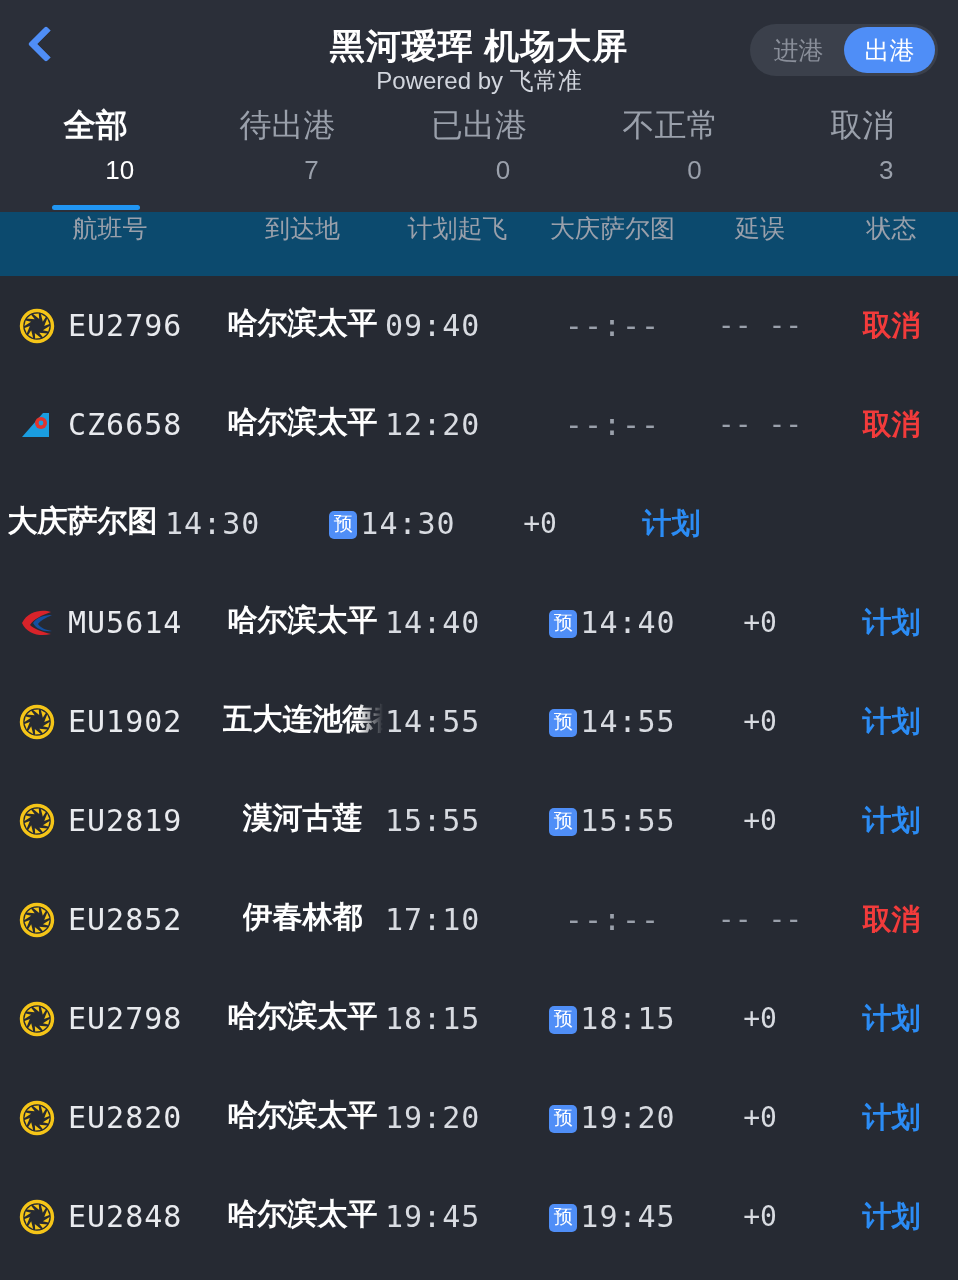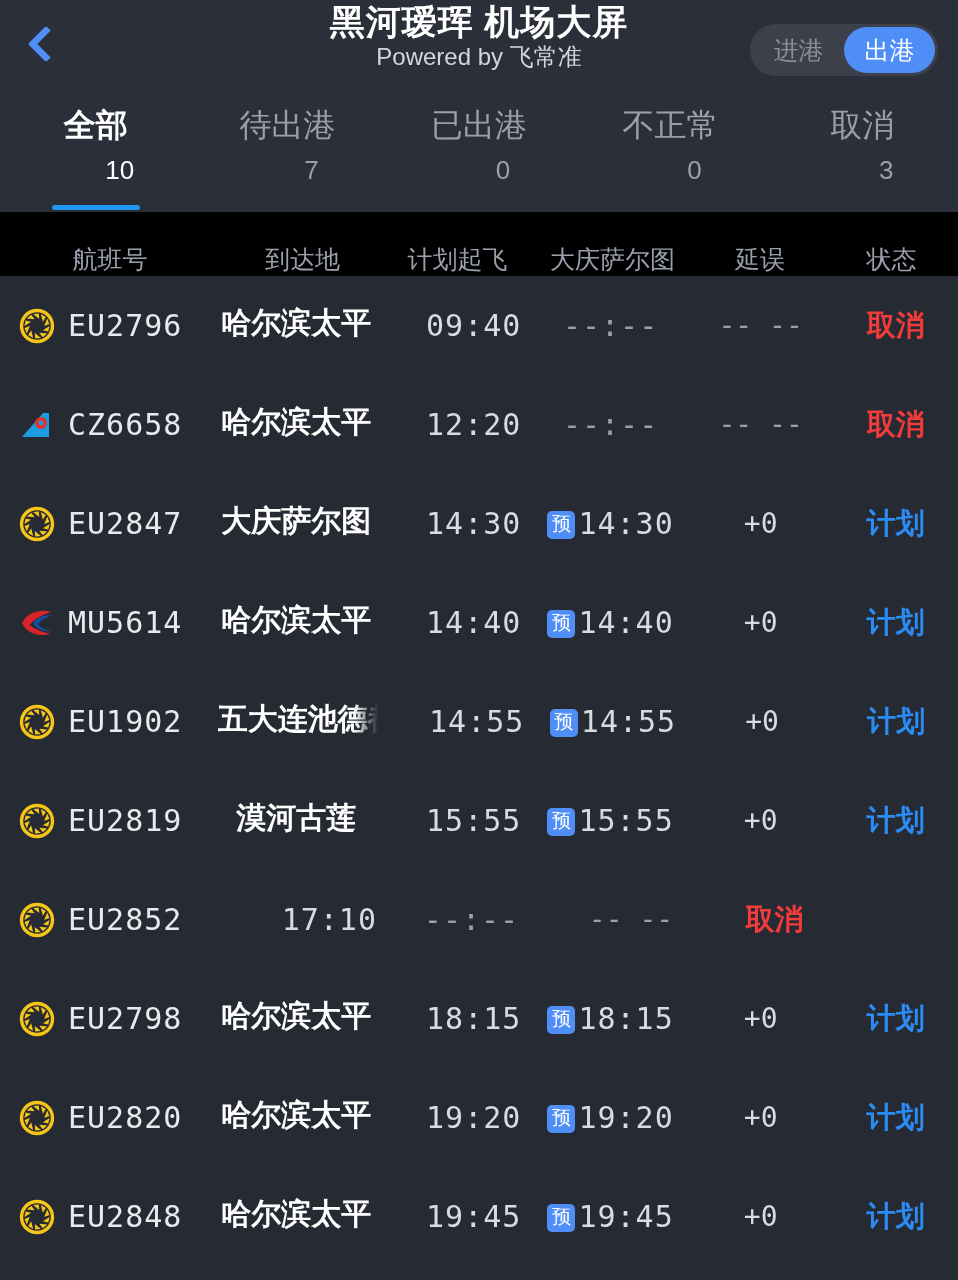--- a/index.html
+++ b/index.html
@@ -7,21 +7,21 @@
     width:958px; height:1280px;
     background:#262a33;
     font-family:"Liberation Sans", sans-serif;
     overflow:hidden;
   }
   .screen { position:relative; width:958px; height:1280px; background:#262a33; }
 
   
   .header {
     position:relative; height:96px; background:#2b2f39;
-    display:flex; align-items:flex-start; justify-content:center;
+    display:flex; align-items:flex-end; justify-content:center;
   }
   .back-btn {
     position:absolute; left:18px; top:14px;
     width:56px; height:60px; display:flex; align-items:center; justify-content:center;
     cursor:pointer;
   }
   .chev {
     width:26px; height:26px;
     border-left:7px solid #4f8ef7; border-bottom:7px solid #4f8ef7;
     transform:rotate(45deg);
@@ -62,32 +62,32 @@
   .tab.active .tab-count { color:#ffffff; }
   .tab .underline { display:none; }
   .tab.active .underline {
     display:block; position:absolute; bottom:2px; left:50%;
     transform:translateX(-50%);
     width:88px; height:5px; background:#2196f3; border-radius:3px;
   }
 
   
   .col-head {
-    height:64px; background:#000000;
-    display:flex; align-items:flex-end;
+    height:64px; background:#0c4a6e;
+    display:flex; align-items:flex-start;
   }
   .col-head div {
     color:#9aa0ab; font-size:25px; text-align:center;
   }
   .row {
-    height:99px; display:flex; align-items:center; background:#262a33;gap:12px;
+    height:99px; display:flex; align-items:center; background:#262a33;
   }
   .c-flight  { width:220px; display:flex; align-items:center; padding-left:18px; }
   .c-dest    { width:165px; text-align:center; }
-  .c-plan    { width:145px; text-align:right; }
+  .c-plan    { width:145px; text-align:left; }
   .c-actual  { width:165px; text-align:center; }
   .c-delay   { width:130px; text-align:center; }
   .c-status  { width:133px; text-align:center; }
 
   .logo { width:38px; height:38px; margin-right:12px; flex:0 0 38px; position:relative; }
 
   .flight-no {
     font-family:"DejaVu Sans Mono", monospace;
     font-size:30px; color:#e8eaee; letter-spacing:1px;
   }
@@ -204,37 +204,20 @@
             </svg></span>
           <span class="flight-no">CZ6658</span>
         </div>
         <div class="c-dest"><span class="dest full">哈尔滨太平</span></div>
         <div class="c-plan"><span class="time">12:20</span></div>
         <div class="c-actual"><span class="time dim">--:--</span></div>
         <div class="c-delay"><span class="delay dim">-- --</span></div>
         <div class="c-status"><span class="status cancel">取消</span></div>
       </div>
       <div class="row">
-        <div class="c-flight">
-          <span class="logo"><svg width="38" height="38" viewBox="0 0 38 38">
-              <circle cx="19" cy="19" r="15.5" fill="none" stroke="#f5c518" stroke-width="3.4"></circle>
-              <path d="M31.6 19.0 L24.9 23.2 L30.3 24.6 Z" fill="#f5c518"></path>
-              <path d="M29.2 26.4 L21.3 25.8 L24.8 30.2 Z" fill="#f5c518"></path>
-              <path d="M22.9 31.0 L16.8 25.9 L17.2 31.5 Z" fill="#f5c518"></path>
-              <path d="M15.1 31.0 L13.2 23.3 L10.2 28.0 Z" fill="#f5c518"></path>
-              <path d="M8.8 26.4 L11.8 19.1 L6.6 21.1 Z" fill="#f5c518"></path>
-              <path d="M6.4 19.0 L13.1 14.8 L7.7 13.4 Z" fill="#f5c518"></path>
-              <path d="M8.8 11.6 L16.7 12.2 L13.2 7.8 Z" fill="#f5c518"></path>
-              <path d="M15.1 7.0 L21.2 12.1 L20.8 6.5 Z" fill="#f5c518"></path>
-              <path d="M22.9 7.0 L24.8 14.7 L27.8 10.0 Z" fill="#f5c518"></path>
-              <path d="M29.2 11.6 L26.2 18.9 L31.4 16.9 Z" fill="#f5c518"></path>
-              <circle cx="19" cy="19" r="5.4" fill="#262a33"></circle>
-            </svg></span>
-          <span class="flight-no">EU2847</span>
-        </div>
         <div class="c-dest"><span class="dest full">大庆萨尔图</span></div>
         <div class="c-plan"><span class="time">14:30</span></div>
         <div class="c-actual"><span class="badge">预</span><span class="time">14:30</span></div>
         <div class="c-delay"><span class="delay">+0</span></div>
         <div class="c-status"><span class="status planned">计划</span></div>
       </div>
       <div class="row">
         <div class="c-flight">
           <span class="logo"><svg width="38" height="38" viewBox="0 0 38 38">
               <path d="M4 19 C10 7 24 5 33 8 C24 11 16 15 12 21 C16 25 24 28 33 30 C22 33 9 30 4 19 Z" fill="#d8232a"></path>
@@ -307,20 +290,21 @@
               <path d="M8.8 26.4 L11.8 19.1 L6.6 21.1 Z" fill="#f5c518"></path>
               <path d="M6.4 19.0 L13.1 14.8 L7.7 13.4 Z" fill="#f5c518"></path>
               <path d="M8.8 11.6 L16.7 12.2 L13.2 7.8 Z" fill="#f5c518"></path>
               <path d="M15.1 7.0 L21.2 12.1 L20.8 6.5 Z" fill="#f5c518"></path>
               <path d="M22.9 7.0 L24.8 14.7 L27.8 10.0 Z" fill="#f5c518"></path>
               <path d="M29.2 11.6 L26.2 18.9 L31.4 16.9 Z" fill="#f5c518"></path>
               <circle cx="19" cy="19" r="5.4" fill="#262a33"></circle>
             </svg></span>
           <span class="flight-no">EU2852</span>
         </div>
+        <div class="c-dest"><span class="dest full">伊春林都</span></div>
         <div class="c-plan"><span class="time">17:10</span></div>
         <div class="c-actual"><span class="time dim">--:--</span></div>
         <div class="c-delay"><span class="delay dim">-- --</span></div>
         <div class="c-status"><span class="status cancel">取消</span></div>
       </div>
       <div class="row">
         <div class="c-flight">
           <span class="logo"><svg width="38" height="38" viewBox="0 0 38 38">
               <circle cx="19" cy="19" r="15.5" fill="none" stroke="#f5c518" stroke-width="3.4"></circle>
               <path d="M31.6 19.0 L24.9 23.2 L30.3 24.6 Z" fill="#f5c518"></path>

